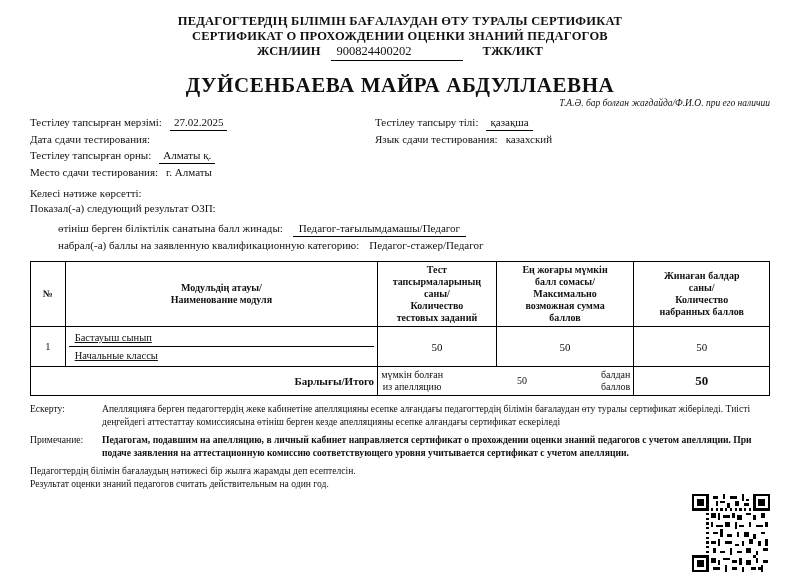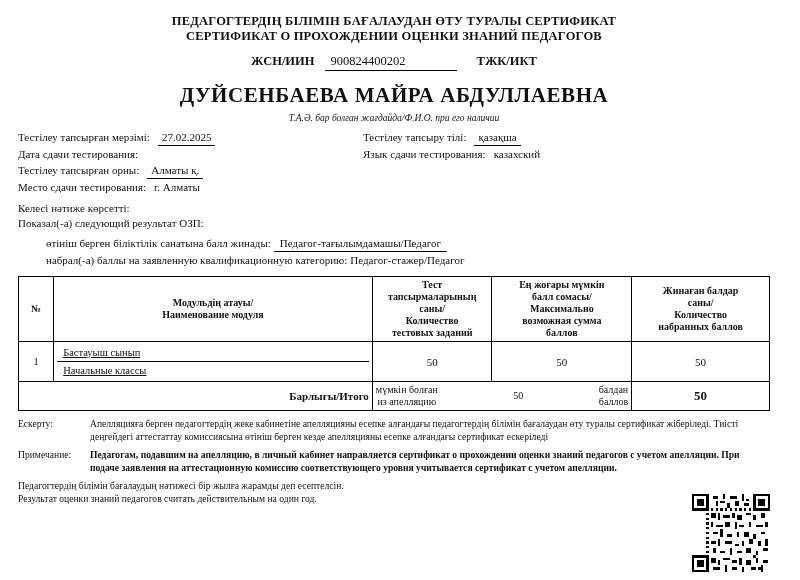--- a/index.html
+++ b/index.html
@@ -12,41 +12,40 @@
     height: 580px;
     overflow: hidden;
     font-family: "Liberation Serif", serif;
     color: #111111;
   }
   .page {
     position: relative;
     width: 800px;
     height: 580px;
     box-sizing: border-box;
-    padding: 10px 30px 0 18px;
+    padding: 10px 30px 0 30px;
   }
 
   
   .title-block {
     text-align: center;
     margin-top: 4px;
   }
   .title-line {
     font-weight: bold;
     font-size: 12.5px;
     letter-spacing: 0.2px;
     line-height: 15px;
   }
 
   
   .id-row {
     display: flex;
     justify-content: center;
     align-items: baseline;
-    margin-top: 10px;
     gap: 20px;
   }
   .id-item {
     display: flex;
     align-items: baseline;
     gap: 10px;
   }
   .id-label {
     font-weight: bold;
     font-size: 12.5px;
@@ -60,24 +59,23 @@
 
   
   .fullname {
     text-align: center;
     font-size: 21px;
     font-weight: bold;
     letter-spacing: 0.6px;
     margin-top: 12px;
   }
   .fullname-note {
-    text-align: center;
+    text-align: right;
     font-size: 9.5px;
     font-style: italic;
-    margin-top: 5px;
   }
 
   
   .info {
     margin-top: 6px;
     font-size: 11px;
   }
   .info-row {
     display: flex;
     line-height: 16px;
@@ -114,21 +112,21 @@
     display: flex;
     align-items: baseline;
     font-size: 11px;
     line-height: 16px;
     padding-left: 28px;
   }
   .cat-label {
     white-space: nowrap;
   }
   .cat-value {
-    margin-left: 3px;
+    margin-left: 10px;
     white-space: nowrap;
   }
   .cat-value.underline {
     border-bottom: 1px solid #000;
     padding: 0 6px 0 6px;
   }
 
   
   table.scores {
     width: 100%;

